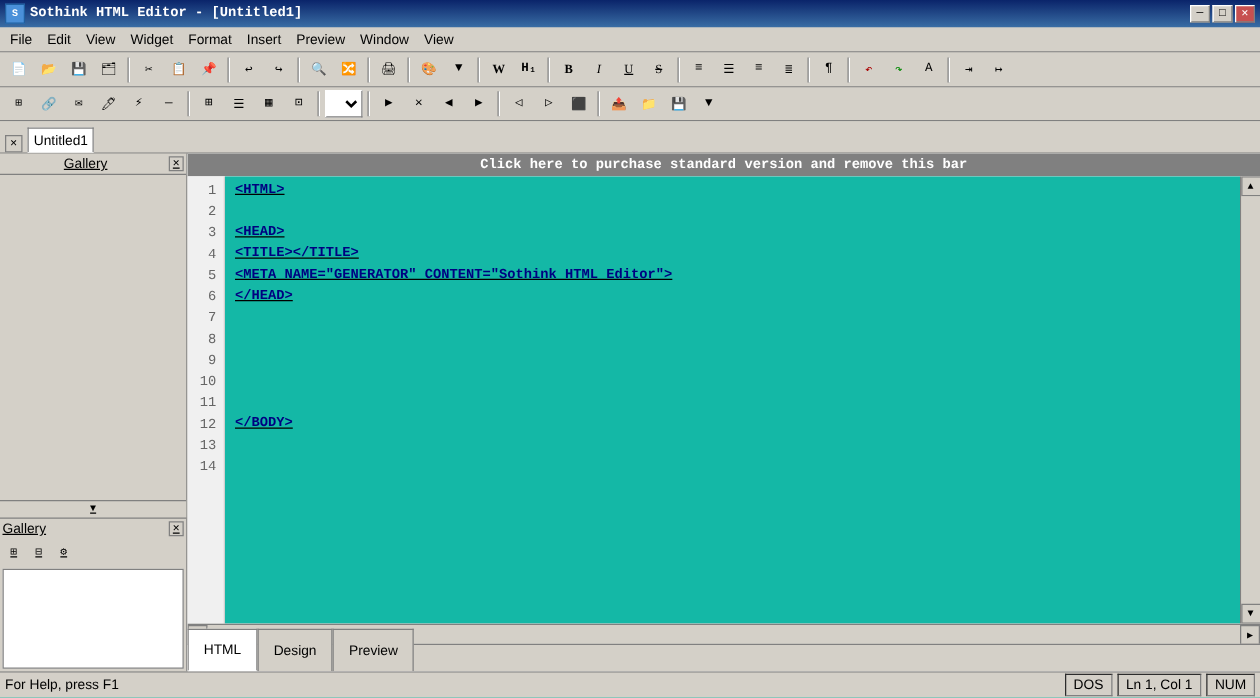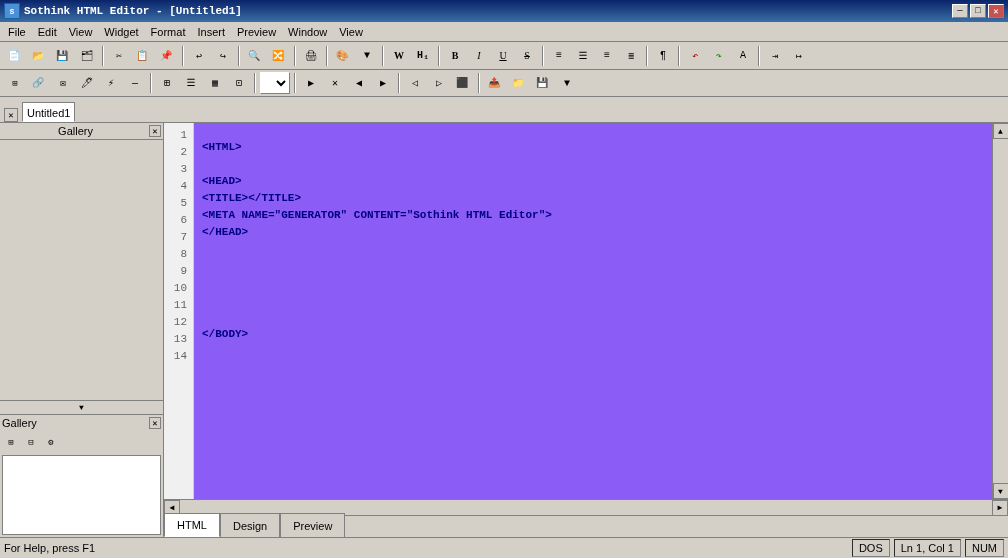--- a/index.html
+++ b/index.html
@@ -153,25 +153,26 @@
       text-align: right;
       color: #666;
       font-size: 11px;
       line-height: 17px;
       user-select: none;
       overflow: hidden;
     }
     .line-number { padding-right: 4px; }
     .code-content {
       flex: 1;
-      padding: 16px 8px;
+      padding: 3px 8px;
       color: #000;
       line-height: 17px;
-      background: #8b5cf6;
+      background: #14b8a6;
       overflow: hidden;
+      text-decoration: underline;
     }
     .code-line { height: 17px; white-space: pre; }
     .tag { color: #000080; font-weight: bold; }
 
     
     .h-scrollbar {
       height: 16px;
       background: #d4d0c8;
       border-top: 1px solid #808080;
       display: flex;
@@ -197,21 +198,21 @@
       height: 22px;
       align-items: flex-end;
     }
     .bottom-tab {
       padding: 2px 12px;
       font-family: Arial, sans-serif;
       font-size: 11px;
       border: 1px solid #808080;
       border-bottom: none;
       cursor: pointer;
-      height: 24px;
+      height: 34px;
       display: flex; align-items: center;
       background: #d4d0c8;
     }
     .bottom-tab.active {
       background: white;
       border-bottom: 1px solid white;
       margin-top: -1px;
     }
 
     
@@ -364,21 +365,21 @@
 
 <div class="tab-bar">
   <div class="tab-close-btn">✕</div>
   <div class="tab active">
     <span>Untitled1</span>
   </div>
 </div>
 
 <div style="display:flex; flex:1; height: calc(558px - 22px - 20px - 28px - 26px - 26px - 22px);">
 
-  <div style="display:flex;flex-direction:column;width:164px;background:#d4d0c8;border-right:1px solid #808080;">
+  <div style="display:flex;flex-direction:column;width:150px;background:#d4d0c8;border-right:1px solid #808080;text-decoration:underline;">
     <div class="gallery-header">
       <span style="flex:1;text-align:center;font-family:Arial,sans-serif;font-size:11px;">Gallery</span>
       <div class="close-x">✕</div>
     </div>
     <div style="flex:1;overflow:hidden;"></div>
     <div class="scroll-arrow">▼</div>
 
     <div style="border-top:1px solid #808080;padding:2px;display:flex;justify-content:space-between;align-items:center;">
       <span style="font-family:Arial;font-size:11px;">Gallery</span>
       <div class="close-x">✕</div>
@@ -386,20 +387,21 @@
     <div style="display:flex;gap:2px;padding:2px;">
       <div class="toolbar-btn" style="width:18px;height:18px;font-size:9px;">⊞</div>
       <div class="toolbar-btn" style="width:18px;height:18px;font-size:9px;">⊟</div>
       <div class="toolbar-btn" style="width:18px;height:18px;font-size:9px;">⚙</div>
     </div>
     <div style="background:white;margin:2px;height:80px;border:1px solid #808080;"></div>
   </div>
 
   <div style="flex:1;display:flex;flex-direction:column;background:white;overflow:hidden;">
 
+    <div class="purchase-bar">Click here to purchase standard version and remove this bar</div>
 
     <div style="flex:1;display:flex;overflow:hidden;">
 
       <div class="line-numbers">
         <div class="line-number">1</div>
         <div class="line-number">2</div>
         <div class="line-number">3</div>
         <div class="line-number">4</div>
         <div class="line-number">5</div>
         <div class="line-number">6</div>

